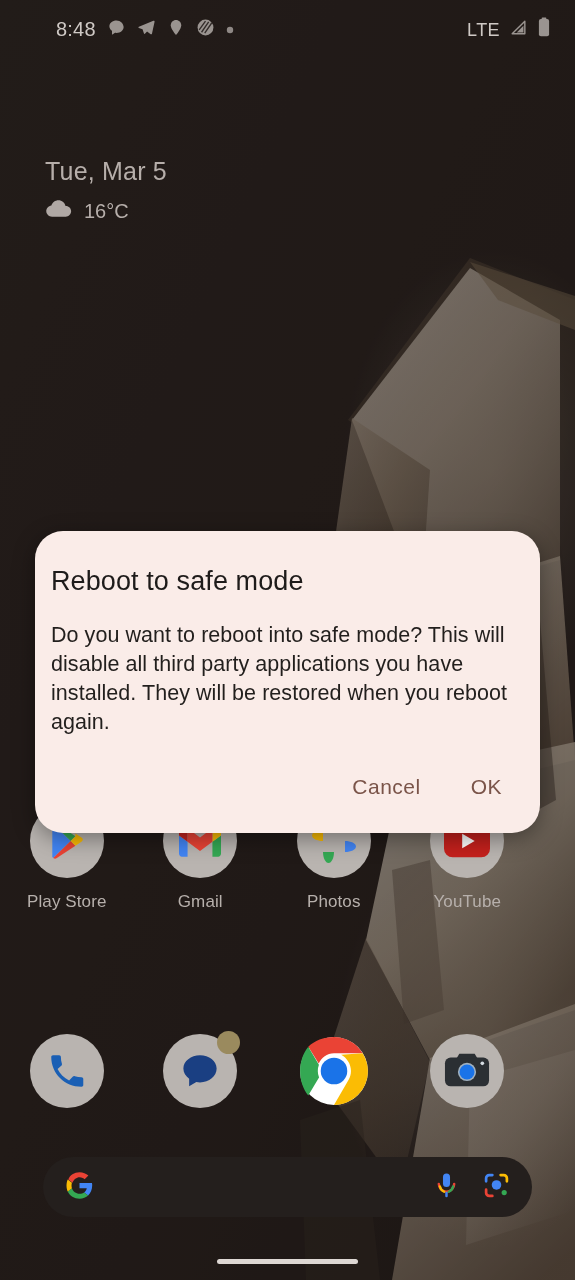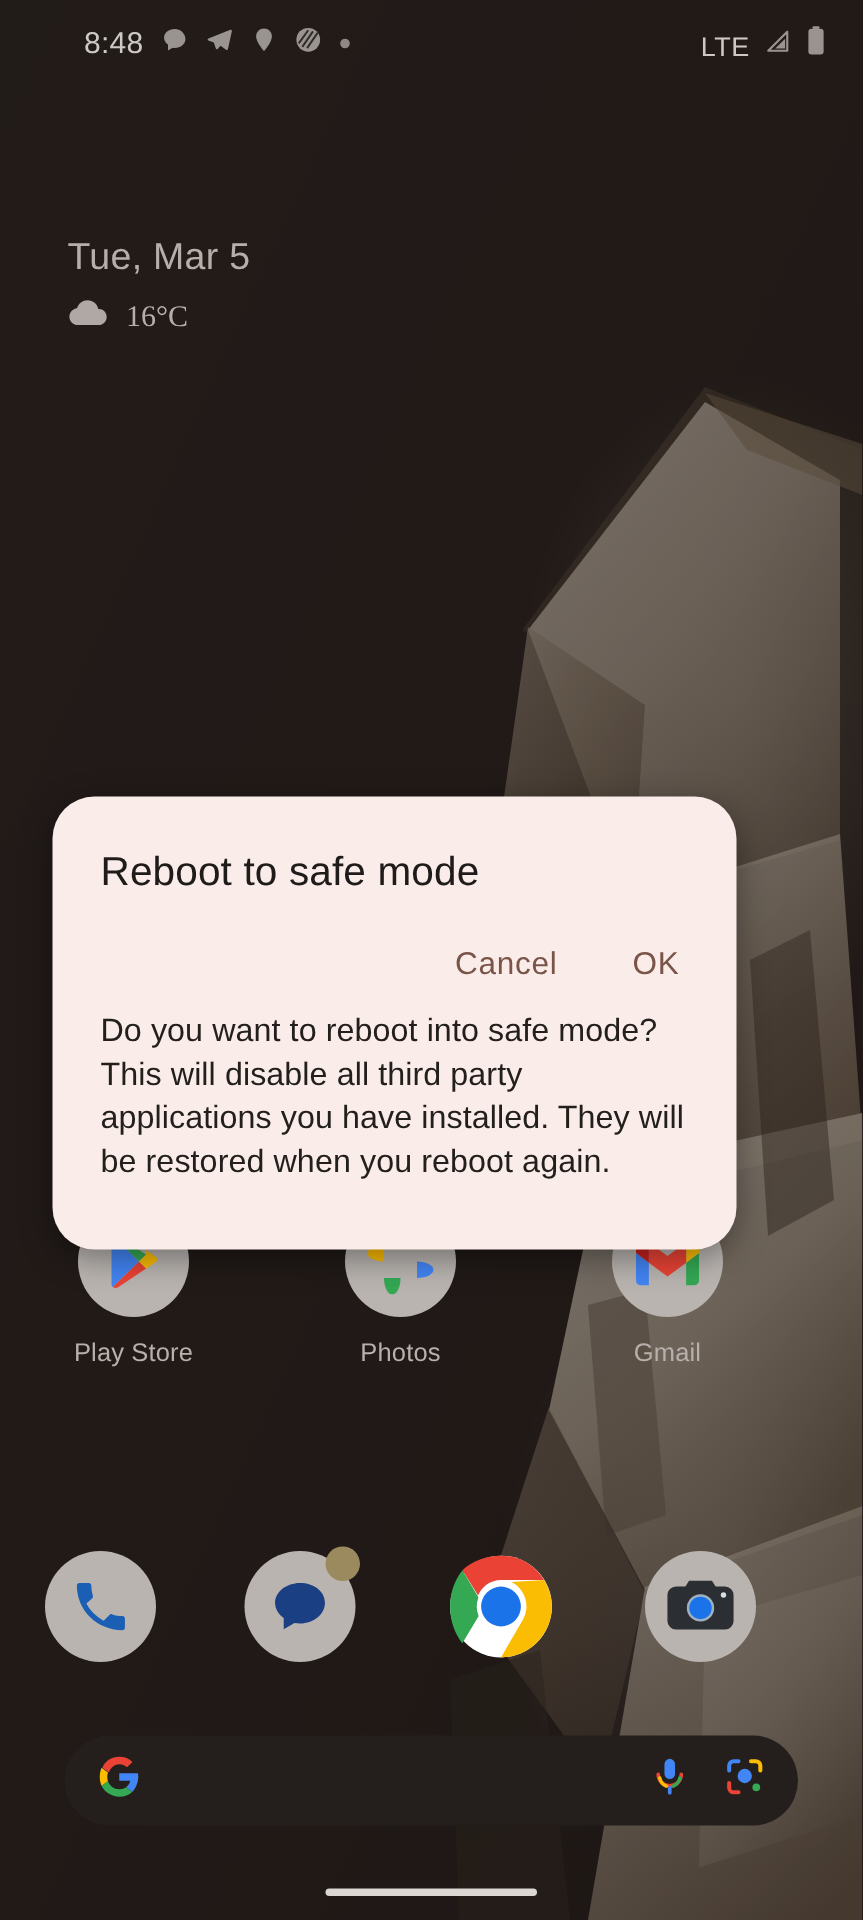--- a/index.html
+++ b/index.html
@@ -47,21 +47,21 @@
   
   #glance {
     position:absolute; top:143px; left:45px; z-index:5;
   }
   #glance-date {
     color:#b6aeaa; font-size:25px; letter-spacing:.2px; line-height:30px;margin-top:13px;
   }
   #glance-weather {
     margin-top:13px; display:flex; align-items:center; gap:12px;
   }
-  #glance-temp { color:#b6aeaa; font-size:20px;font-family:Liberation Serif, serif; }
+  #glance-temp { color:#b6aeaa; font-size:20px; }
 
   
   .app-row {
     position:absolute; left:0; width:534px;
     display:flex; z-index:5;
   }
   #app-row-1 { top:804px; }
   #app-row-2 { top:1034px; }
   .app-cell {
     flex:1 1 0;
@@ -99,24 +99,24 @@
   #home-bar {
     position:absolute; left:217px; top:1259px;
     width:141px; height:5px; border-radius:3px;
     background:#ddd7d3;
     z-index:7;
   }
 
   
   #dialog {
     position:absolute; left:35px; top:531px;
-    width:456px;
+    width:505px;
     background:#faece8;
     border-radius:28px;
-    padding:33px 32px 16px 32px;
+    padding:33px 32px 16px 16px;
     z-index:10;
     box-shadow:0 6px 22px rgba(0,0,0,0.38);
   }
   #dialog-title {
     color:#1e1b1a;
     font-size:27px;
     line-height:34px;
     letter-spacing:.1px;
     margin-bottom:23px;
   }
@@ -284,45 +284,54 @@
           <path fill="#34a853" d="M9 5.5 28 24l5.2-5.1L12.5 5.1C11.2 4.4 9.9 4.9 9 5.5z"></path>
           <path fill="#ea4335" d="M9 42.5c.9.6 2.2 1.1 3.5.4l20.7-13.8L28 24 9 42.5z"></path>
           <path fill="#fbbc04" d="M33.2 18.9 28 24l5.2 5.1 6.9-4.6c1.6-1 1.6-2.9 0-4l-6.9-4.6z"></path>
         </svg>
       </div>
       <div class="app-label">Play Store</div>
     </div>
 
     <div class="app-cell">
       <div class="app-icon circle-bg">
+        <svg width="42" height="42" viewBox="0 0 48 36">
+          <path fill="#4285f4" d="M3.3 36h6.5V18.9L0 11.6v21.1C0 34.5 1.5 36 3.3 36z"></path>
+          <path fill="#34a853" d="M38.2 36h6.5c1.8 0 3.3-1.5 3.3-3.3V11.6l-9.8 7.3V36z"></path>
+          <path fill="#fbbc04" d="M38.2 3.3v15.6L48 11.6V4.9c0-4.5-5.2-7.1-8.8-4.4l-1 .7v2.1z"></path>
+          <path fill="#ea4335" d="M9.8 18.9V3.3L24 13.9 38.2 3.3v15.6L24 29.5 9.8 18.9z"></path>
+          <path fill="#c5221f" d="M0 4.9v6.7l9.8 7.3V3.3L8.8.5C5.2-2.2 0 .4 0 4.9z"></path>
+        </svg>
+        <span class="badge"></span>
+      </div>
+      <div class="app-label">Gmail</div>
+    </div>
+
+    <div class="app-cell">
+      <div class="app-icon circle-bg">
         <svg width="44" height="44" viewBox="0 0 48 48">
           <path fill="#fbbc04" d="M12 24c-6.6 0-12-2.7-12-6s5.4-6 12-6v12z"></path>
           <path fill="#ea4335" d="M24 12c0-6.6 2.7-12 6-12s6 5.4 6 12H24z"></path>
           <path fill="#4285f4" d="M36 24c6.6 0 12 2.7 12 6s-5.4 6-12 6V24z"></path>
           <path fill="#34a853" d="M24 36c0 6.6-2.7 12-6 12s-6-5.4-6-12h12z"></path>
           <path fill="#fbbc04" d="M12 12h12v12H12z" opacity="0"></path>
         </svg>
       </div>
       <div class="app-label">Photos</div>
     </div>
 
     <div class="app-cell">
       <div class="app-icon circle-bg">
-        <svg width="42" height="42" viewBox="0 0 48 36">
-          <path fill="#4285f4" d="M3.3 36h6.5V18.9L0 11.6v21.1C0 34.5 1.5 36 3.3 36z"></path>
-          <path fill="#34a853" d="M38.2 36h6.5c1.8 0 3.3-1.5 3.3-3.3V11.6l-9.8 7.3V36z"></path>
-          <path fill="#fbbc04" d="M38.2 3.3v15.6L48 11.6V4.9c0-4.5-5.2-7.1-8.8-4.4l-1 .7v2.1z"></path>
-          <path fill="#ea4335" d="M9.8 18.9V3.3L24 13.9 38.2 3.3v15.6L24 29.5 9.8 18.9z"></path>
-          <path fill="#c5221f" d="M0 4.9v6.7l9.8 7.3V3.3L8.8.5C5.2-2.2 0 .4 0 4.9z"></path>
-        </svg>
-        <span class="badge"></span>
-      </div>
-      <div class="app-label">Gmail</div>
-    </div>
-
+        <svg width="46" height="34" viewBox="0 0 48 34">
+          <rect x="0" y="0" width="48" height="34" rx="9" fill="#c4201c"></rect>
+          <path fill="#ffffff" d="M19 9.5 32 17l-13 7.5z"></path>
+        </svg>
+      </div>
+      <div class="app-label">YouTube</div>
+    </div>
   </div>
 
   <div class="app-row" id="app-row-2">
 
     <div class="app-cell">
       <div class="app-icon circle-bg">
         <svg width="42" height="42" viewBox="0 0 24 24">
           <path fill="#1a5fb4" d="M6.6 10.8c1.4 2.8 3.8 5.1 6.6 6.6l2.2-2.2c.3-.3.7-.4 1.1-.2 1.2.4 2.5.6 3.8.6.6 0 1 .4 1 1V20c0 .6-.4 1-1 1C10.6 21 3 13.4 3 4c0-.6.4-1 1-1h3.5c.6 0 1 .4 1 1 0 1.3.2 2.6.6 3.8.1.4 0 .8-.2 1.1l-2.3 2z"></path>
         </svg>
       </div>
@@ -392,20 +401,20 @@
           <circle cx="20.4" cy="19.8" r="2.5" fill="#34a853"></circle>
         </svg>
       </span>
     </div>
   </div>
 
   <div id="home-bar"></div>
 
   <div id="dialog">
     <div id="dialog-title">Reboot to safe mode</div>
+    <div id="dialog-message">Do you want to reboot into safe mode? This will disable all third party applications you have installed. They will be restored when you reboot again.</div>
     <div id="dialog-actions">
       <button class="dialog-btn" id="cancel-button">Cancel</button>
       <button class="dialog-btn" id="ok-button">OK</button>
     </div>
-    <div id="dialog-message">Do you want to reboot into safe mode? This will disable all third party applications you have installed. They will be restored when you reboot again.</div>
   </div>
 
 </div>
 
 </body></html>

